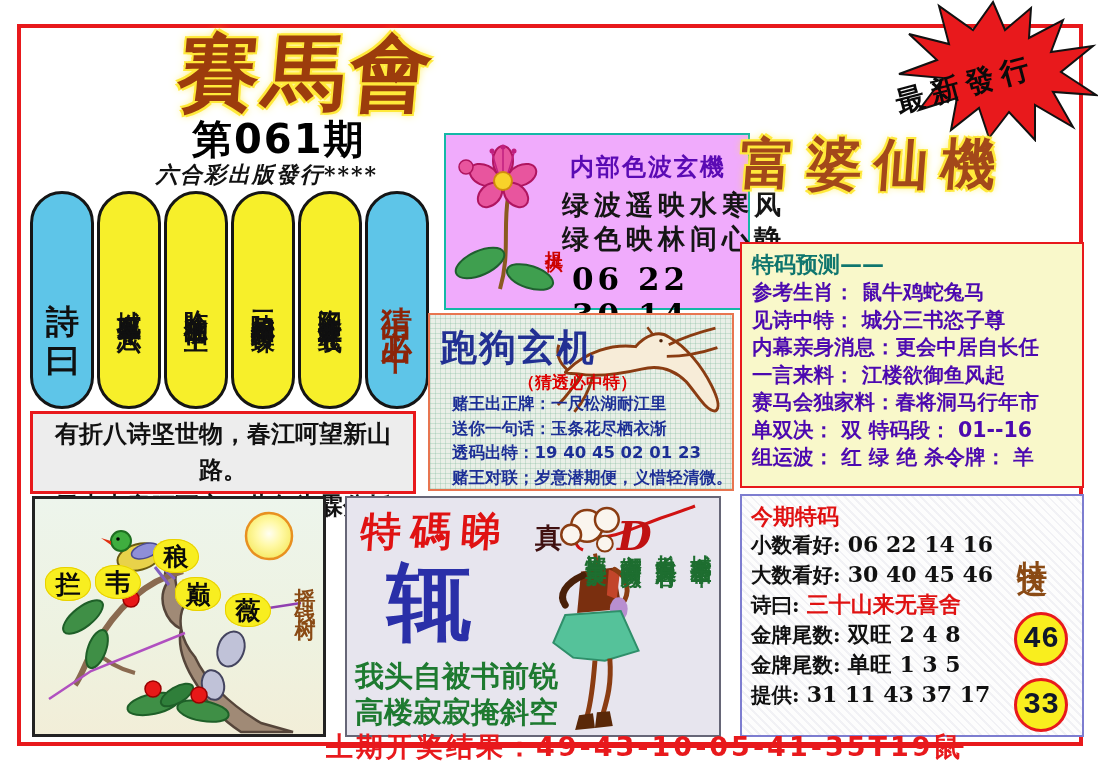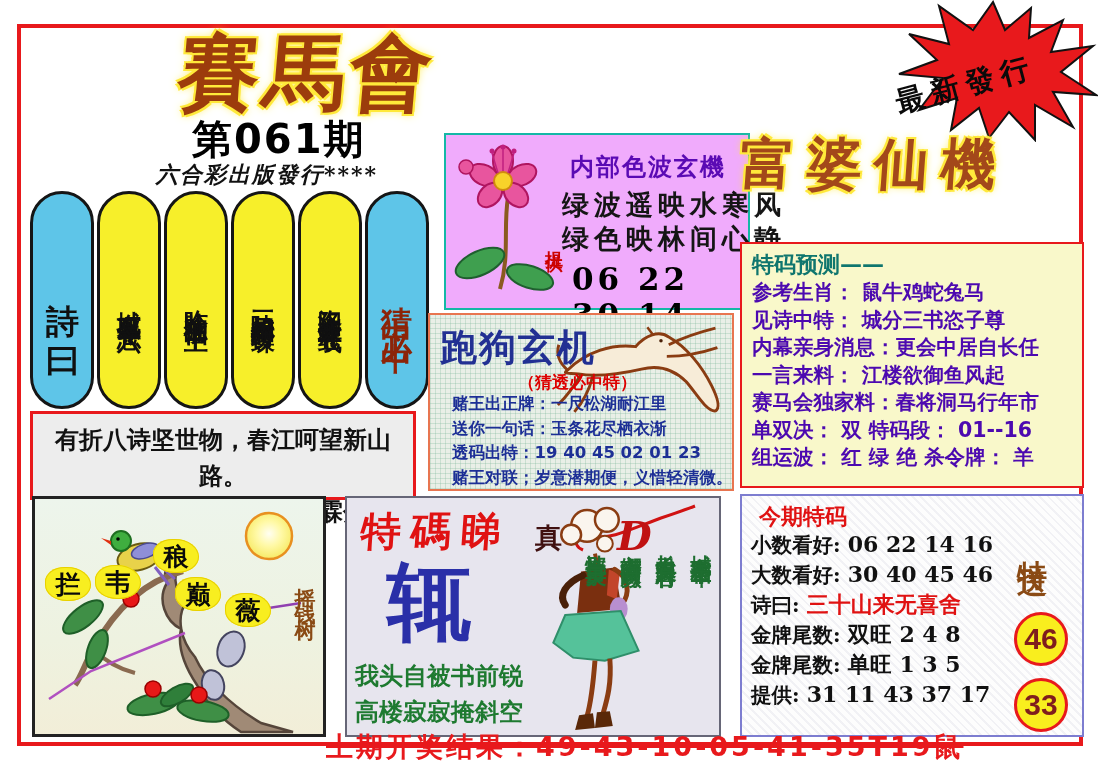--- a/index.html
+++ b/index.html
@@ -36,21 +36,21 @@
   .vtext{writing-mode:vertical-rl;text-orientation:upright;}
   .cap .vtext{font-weight:bold;color:#101010;font-family:"DejaVu Serif",serif;}
   .cap-line .vtext{font-size:24px;letter-spacing:3px;margin-bottom:-3px;}
   .cap-intro .vtext{font-size:33px;letter-spacing:46px;margin-bottom:-46px;}
   .cap-outro .vtext{font-size:31px;letter-spacing:12px;margin-bottom:-12px;color:#8c2408;}
   
   .couplet{
     left:30px;top:411px;width:380px;height:75px;
     border:3px solid #e8191c;background:#ededed;
     text-align:center;font-family:"DejaVu Serif",serif;font-weight:bold;
-    font-size:24px;line-height:36px;color:#111;padding-top:8px;
+    font-size:24px;line-height:36px;color:#111;padding-top:2px;
   }
   
   .treebox{
     left:32px;top:496px;width:288px;height:235px;
     border:3px solid #222;
     background:linear-gradient(180deg,#edf5ec 0%,#eef2e0 60%,#f2eed8 100%);
   }
   .blob{
     position:absolute;width:46px;height:34px;background:#f8ee20;
     border-radius:45% 55% 50% 50%;box-shadow:0 0 0 1px #e8d000 inset;
@@ -83,21 +83,21 @@
   .dog-rows{left:8px;top:77px;width:290px;}
   .dog-row{font-size:16.5px;font-weight:bold;color:#1d2f96;line-height:24.5px;white-space:nowrap;margin-left:14px;}
   
   .peekbox{left:345px;top:496px;width:372px;height:237px;border:2px solid #667;background:#e7e5ee;}
   .peek-title{left:14px;top:6px;font-size:40px;font-weight:bold;color:#e01212;
     font-family:"DejaVu Serif",serif;letter-spacing:10px;transform:skewX(-4deg);}
   .peek-mid{left:188px;top:22px;font-size:27px;font-weight:bold;color:#401010;
     font-family:"DejaVu Serif",serif;}
   .peek-big{left:40px;top:48px;font-size:84px;font-weight:bold;color:#2a2fa8;
     font-family:"DejaVu Serif",serif;}
-  .peek-poems{left:8px;top:160px;font-size:24px;font-weight:bold;color:#1e7a30;
+  .peek-poems{left:8px;top:160px;font-size:29px;font-weight:bold;color:#1e7a30;
     font-family:"DejaVu Serif",serif;line-height:36px;white-space:nowrap;}
   .peek-cols{right:4px;top:40px;height:192px;display:flex;gap:7px;}
   .peek-col{font-size:21px;font-weight:bold;color:#1e6e30;font-family:"DejaVu Serif",serif;
     letter-spacing:2px;}
   
   .footer{
     left:326px;top:729px;font-size:27px;font-weight:bold;color:#e8191c;
     letter-spacing:3px;white-space:nowrap;
     text-decoration:line-through;text-decoration-color:#e8191c;
     z-index:5;
@@ -120,34 +120,34 @@
     border:2px solid #e8191c;background:#f9f8ca;padding:7px 10px;
   }
   .forecast-title{font-size:22px;font-weight:bold;color:#0f766e;line-height:28px;}
   .forecast-row{font-size:20.5px;font-weight:bold;color:#4c09b0;line-height:27.5px;white-space:nowrap;}
   .today{
     left:740px;top:494px;width:322px;height:227px;
     border:2px solid #7d7dd0;background:#fdfdfd;padding:6px 9px;
     background-image:repeating-linear-gradient(45deg, rgba(170,170,195,.14) 0 2px, transparent 2px 6px);
   }
   .today-title{font-size:22px;font-weight:bold;color:#e01212;line-height:28px;
-    font-family:"DejaVu Serif",serif;margin-left:8px;}
+    font-family:"DejaVu Serif",serif;}
   .today-row{font-size:20.5px;font-weight:bold;color:#111;line-height:29px;white-space:nowrap;
     font-family:"DejaVu Serif",serif;width:250px;}
   .today-row .val{font-size:22px;}
   .today-row.red .val{color:#e01212;}
   .today-special{
     right:30px;top:40px;font-size:30px;font-weight:bold;color:#8a4a14;
     letter-spacing:8px;font-family:"DejaVu Serif",serif;
   }
   .ball{
     position:absolute;right:14px;width:48px;height:48px;border-radius:50%;
     background:#f9ee1e;border:3px solid #e8191c;
     display:flex;align-items:center;justify-content:center;
-    font-size:30px;font-weight:bold;color:#7f1d1d;font-family:Liberation Sans, sans-serif;
+    font-size:30px;font-weight:bold;color:#0f172a;font-family:Liberation Mono, monospace;
   }
   .ball.b1{top:116px;}
   .ball.b2{top:182px;}
 </style>
 </head>
 <body>
 
 <div class="abs frame"></div>
 
 <div class="abs masthead">賽馬會</div>

